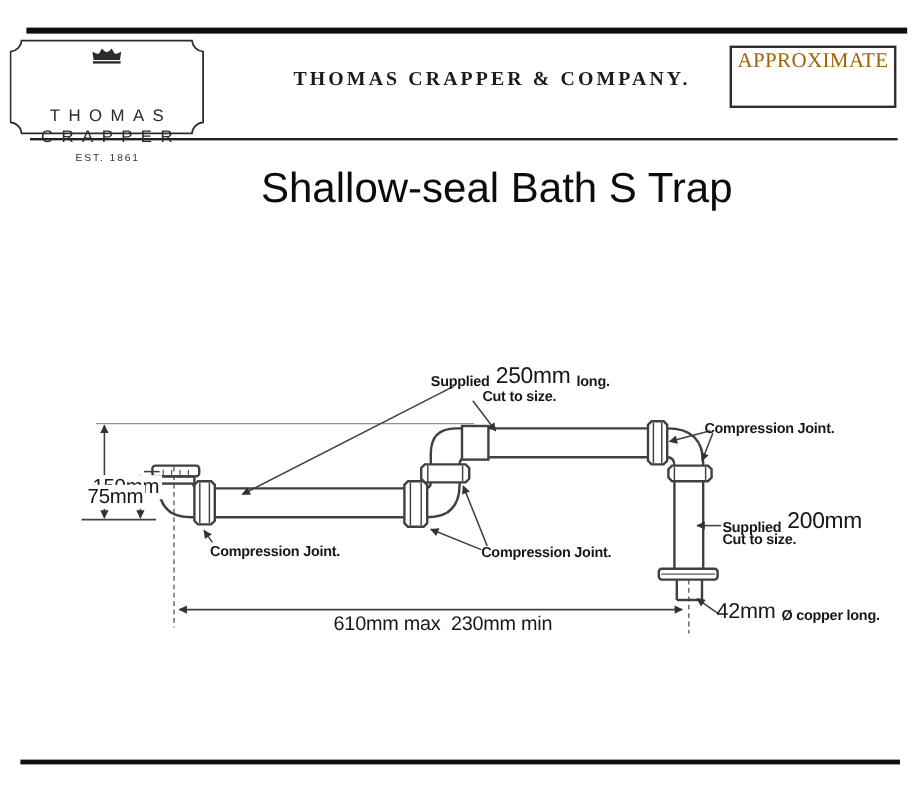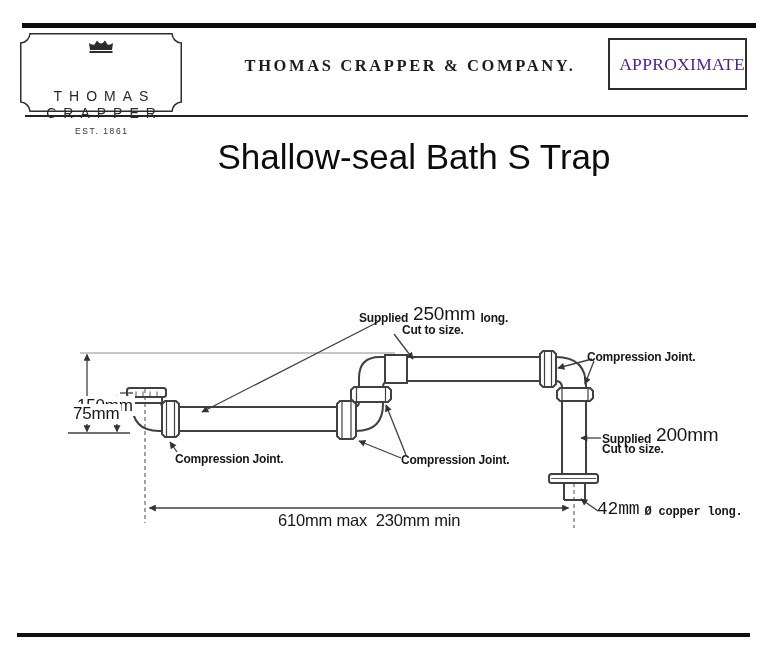--- a/index.html
+++ b/index.html
@@ -5,36 +5,36 @@
   html,body{margin:0;padding:0;background:#ffffff;}
   .page{position:relative;width:768px;height:670px;background:#ffffff;overflow:hidden;
         font-family:"Liberation Sans",sans-serif;color:#161616;}
 
   
   .rule-top{position:absolute;left:22px;top:23px;width:734px;height:5px;background:#0d0d0d;}
   .rule-mid{position:absolute;left:25px;top:115px;width:723px;height:2px;background:#232323;}
   .rule-bottom{position:absolute;left:17px;top:633px;width:733px;height:4px;background:#101010;}
 
   
-  .badge{position:absolute;left:20px;top:33px;width:162px;height:79px;}
+  .badge{position:absolute;left:8px;top:33px;width:162px;height:79px;}
   .badge svg.frame{position:absolute;left:0;top:0;}
   .badge .crown{position:absolute;left:50%;top:7px;transform:translateX(-50%);}
   .badge .bl{position:absolute;width:100%;text-align:center;color:#2a2a2a;white-space:nowrap;}
   .badge .l1{top:55px;font-size:14px;letter-spacing:7px;text-indent:7px;}
   .badge .l2{top:72px;font-size:14px;letter-spacing:7px;text-indent:7px;}
   .badge .est{top:93px;font-size:8.5px;letter-spacing:1.6px;text-indent:1.6px;color:#333;text-align:center;}
 
   .company{position:absolute;left:0;top:56px;width:768px;text-align:center;
            font-family:"Liberation Serif",serif;font-weight:700;font-size:16.5px;
            letter-spacing:2.6px;color:#1c1c1c;white-space:nowrap;padding-left:26px;}
 
   .stamp{position:absolute;left:608px;top:38px;width:139px;height:52px;border:2.5px solid #2e2e2e;
-         box-sizing:border-box;display:flex;flex-direction:column;justify-content:center;
+         box-sizing:border-box;display:flex;flex-direction:row;justify-content:center;
          text-align:right;font-family:"Liberation Serif",serif;font-size:17.5px;line-height:21px;
-         color:#4c1d95;letter-spacing:0.3px;}
+         color:#a16207;letter-spacing:0.3px;}
 
   .page-title{position:absolute;left:0;top:137px;width:828px;text-align:center;
               font-size:35px;color:#0c0c0c;white-space:nowrap;}
 
   .diagram-svg{position:absolute;left:0;top:0;}
 
   
   .lbl{position:absolute;white-space:nowrap;color:#171717;}
   .anno{font-weight:700;font-size:12px;letter-spacing:-0.2px;}
   .dim{font-size:17px;letter-spacing:-0.2px;}
@@ -173,18 +173,18 @@
   </div>
   <div class="lbl anno" style="left:602px;top:442px;">Cut to size.</div>
 
   <div class="lbl anno" style="left:175px;top:452px;">Compression Joint.</div>
   <div class="lbl anno" style="left:401px;top:453px;">Compression Joint.</div>
 
   <div class="lbl dim bg" style="left:52px;top:396px;margin-left:23px;">150mm</div>
   <div class="lbl dim bg" style="left:71px;top:404px;">75mm</div>
   <div class="lbl dim pre" style="left:278px;top:511px;font-size:16.5px;">610mm max  230mm min</div>
 
-  <div class="lbl mix" style="left:597px;top:499px;font-family:Liberation Mono, monospace;">
+  <div class="lbl mix" style="left:597px;top:499px;">
     <span class="big" style="font-size:18px;">42mm</span>
     <span class="anno">Ø copper long.</span>
   </div>
 
 </div>
 
 </body></html>

